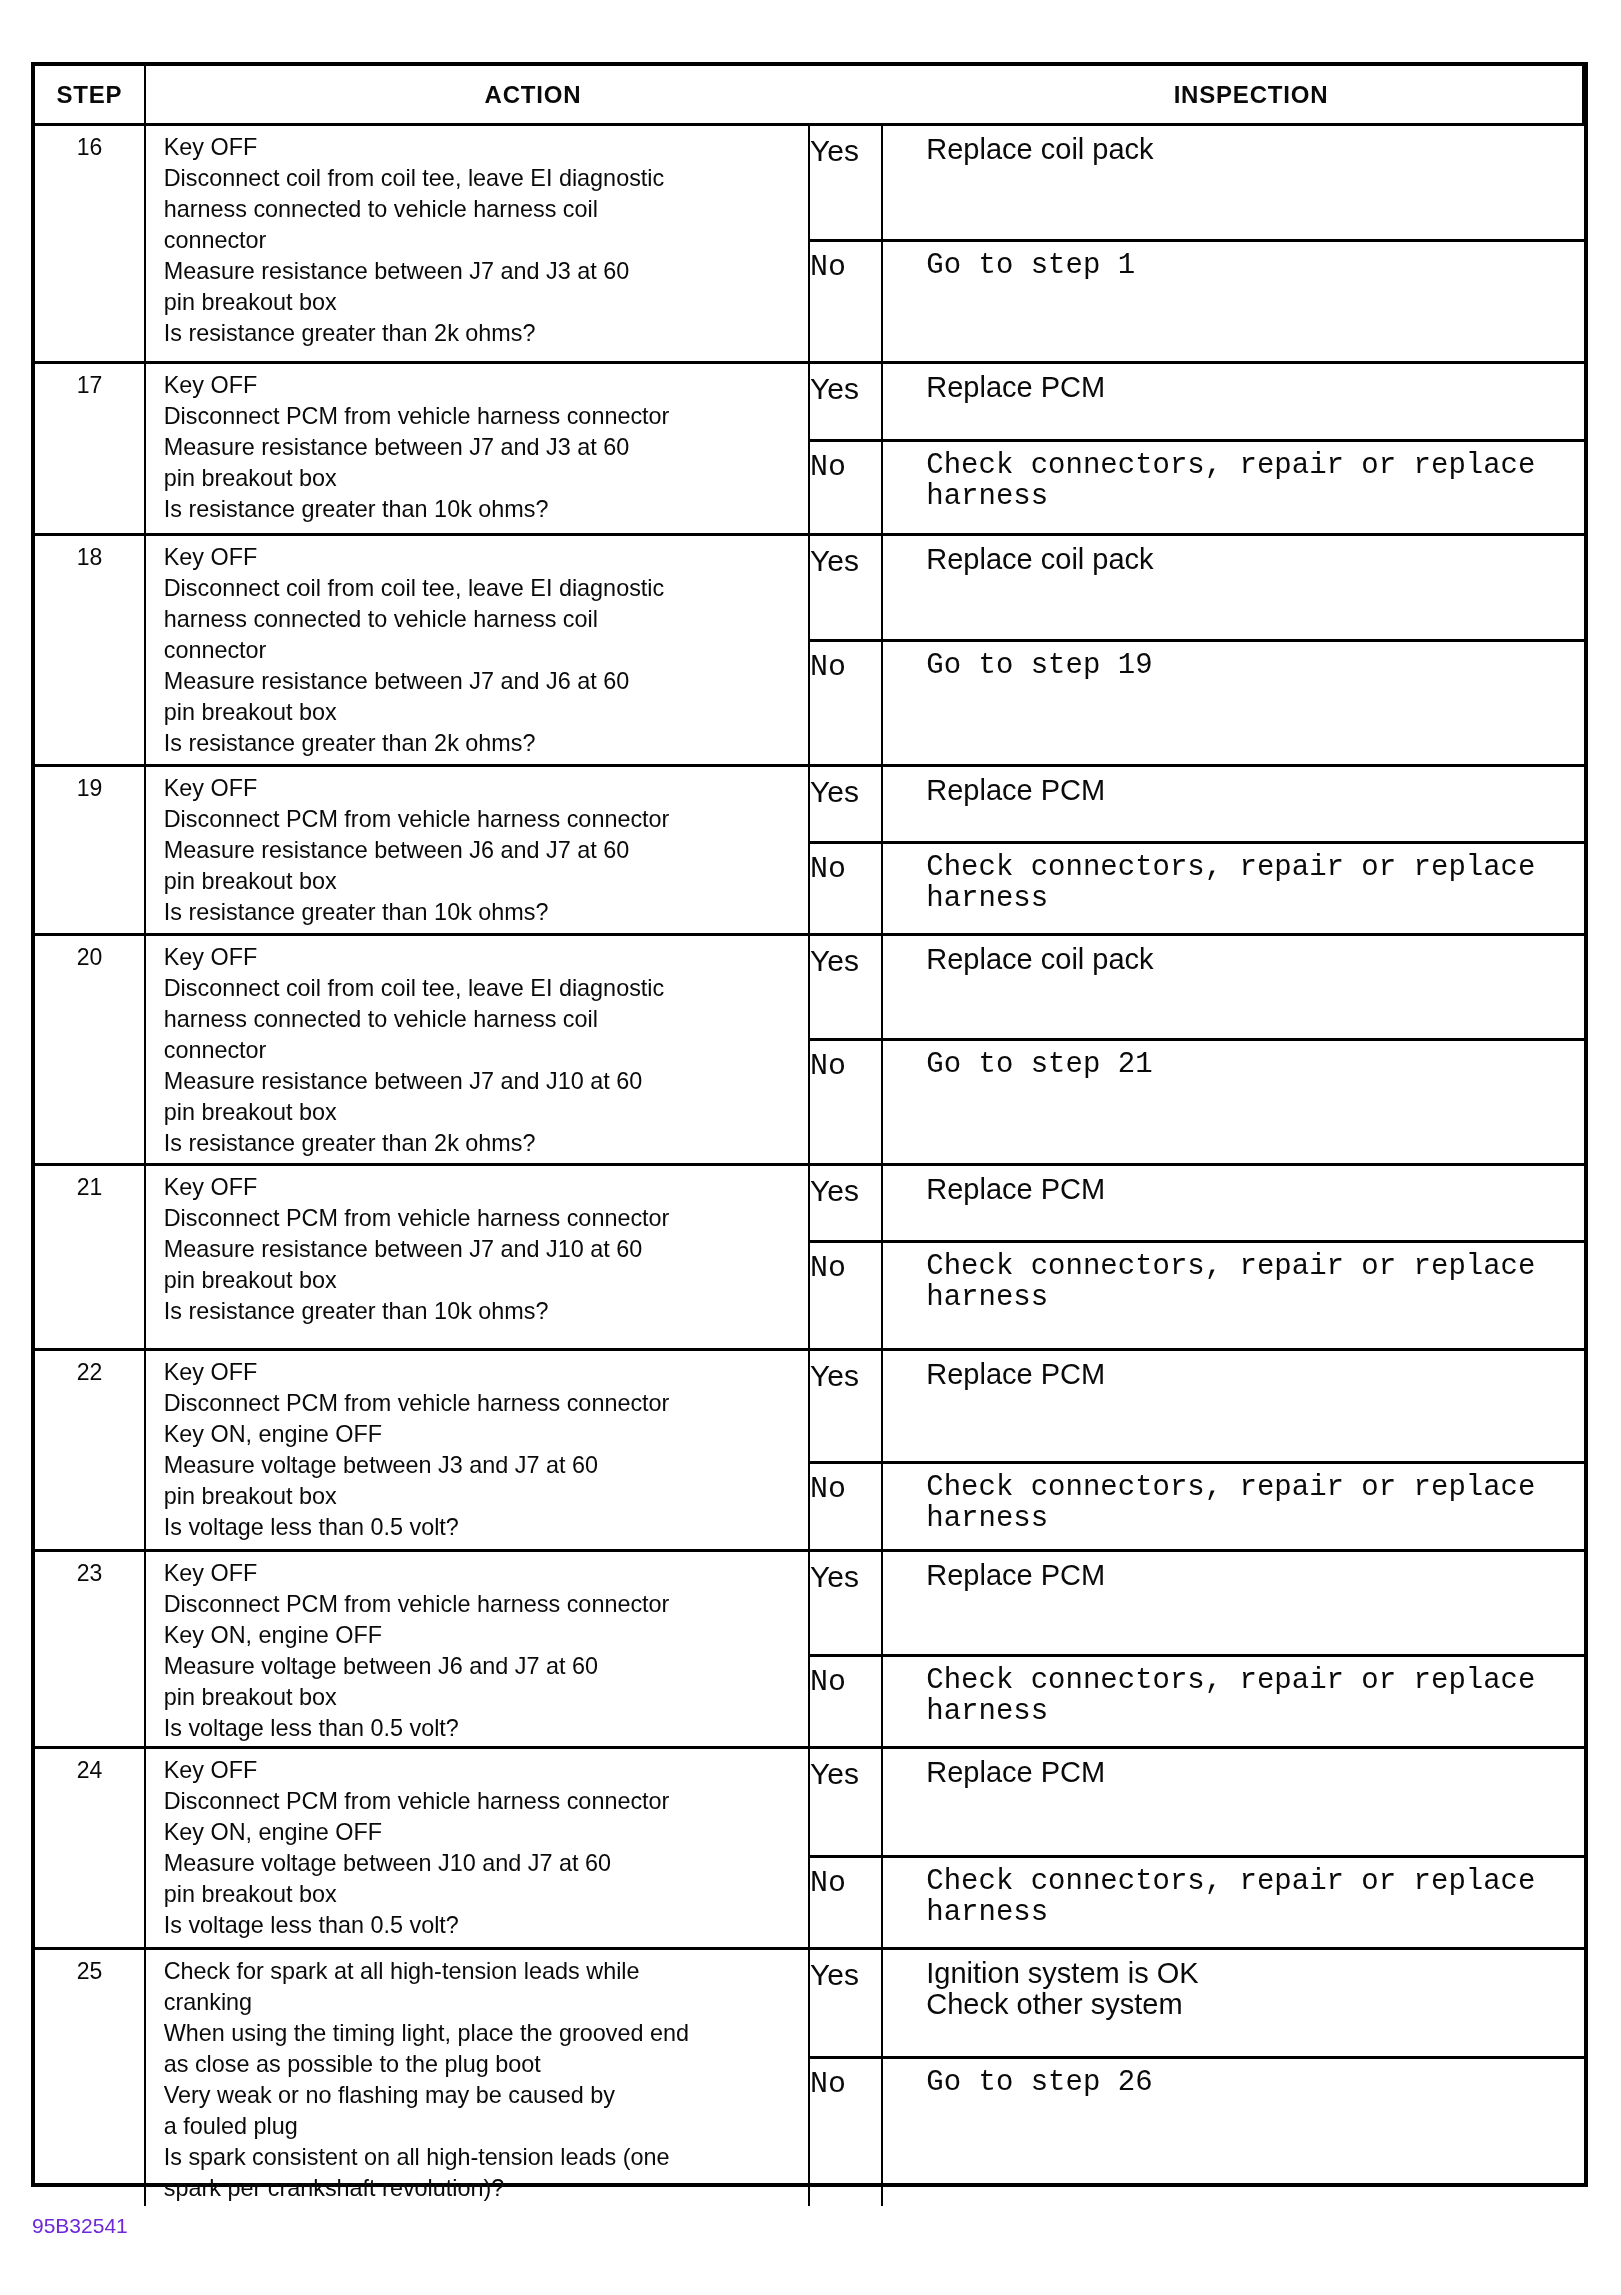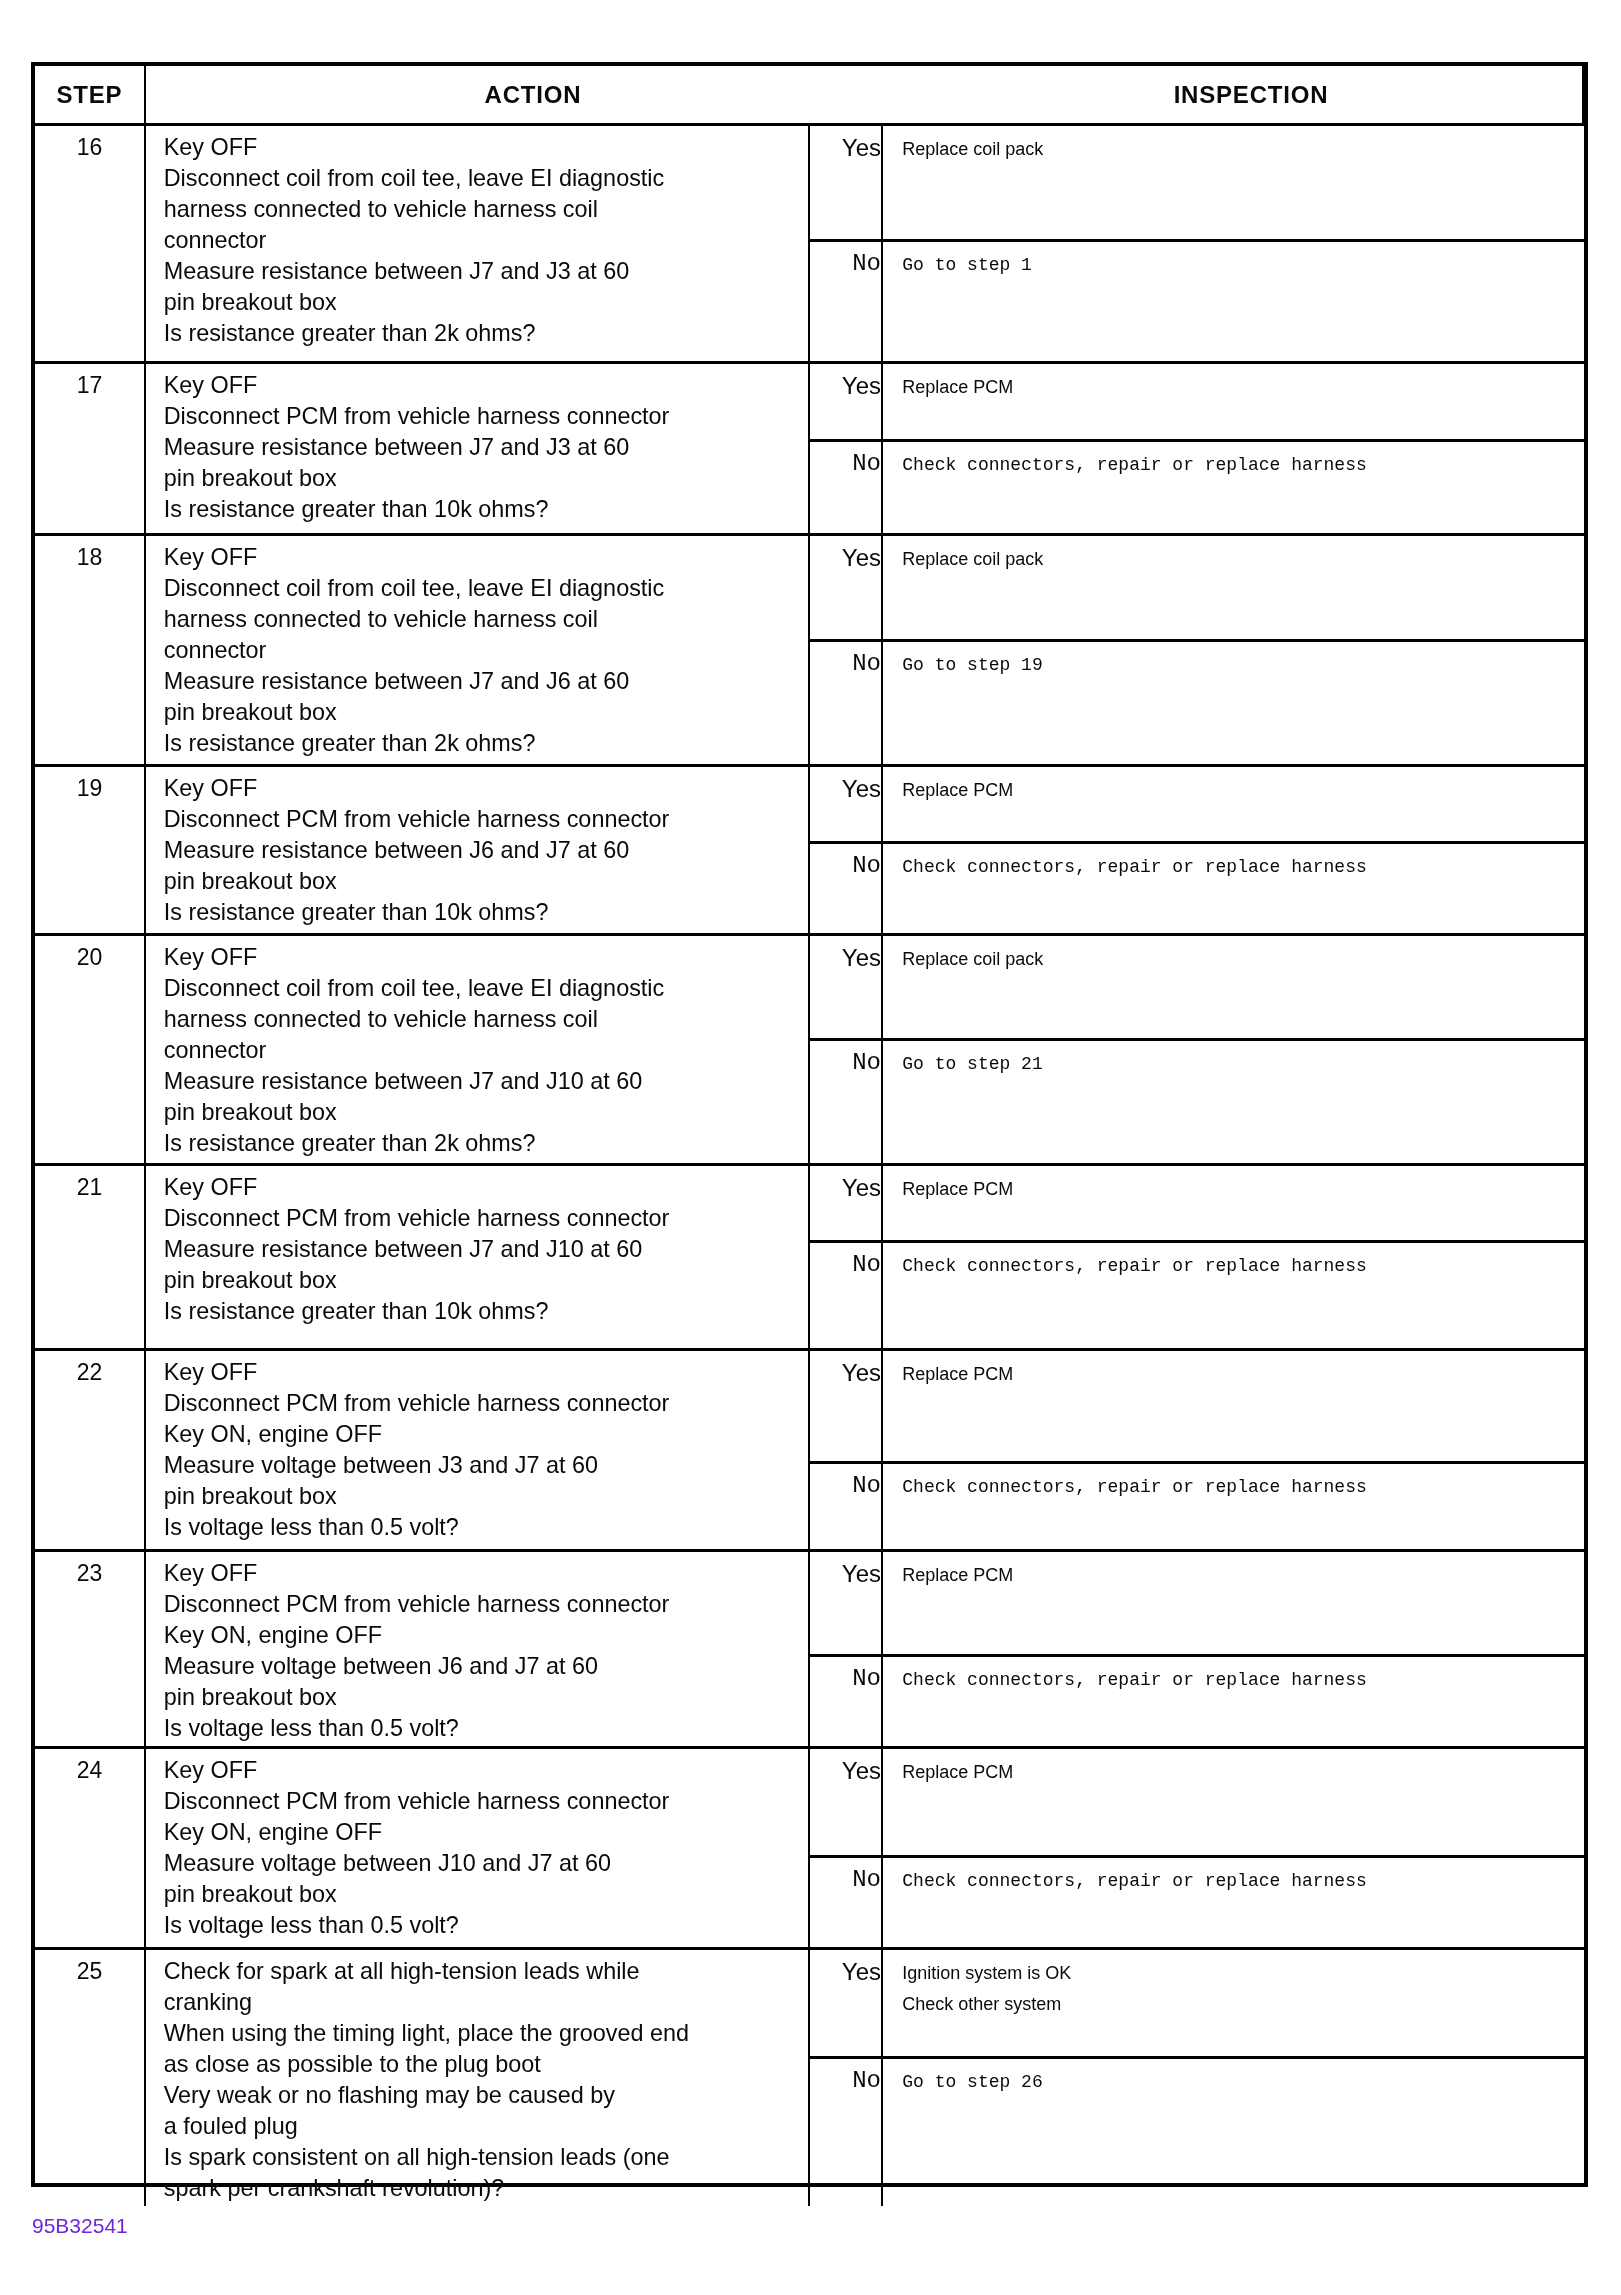--- a/index.html
+++ b/index.html
@@ -43,26 +43,27 @@
     width:664px;flex:none;border-right:2.4px solid #000;box-sizing:border-box;
     padding:6.4px 8px 0 17.7px;font-size:23.4px;line-height:31px;
     white-space:pre-line;
   }
   .act-sub{
     display:flex;flex-direction:row;box-sizing:border-box;flex:none;
   }
   .act-sub.no-sub{border-top:3.2px solid #000;flex:1 1 auto;font-family:Liberation Mono, monospace;}
   .yn-cell{
     width:73px;flex:none;border-right:2.4px solid #000;box-sizing:border-box;
-    padding-top:8px;text-align:right;font-size:24px;
+    padding-top:8px;text-align:left;font-size:30px;
   }
   .act-text{
     flex:1;box-sizing:border-box;
-    padding:8px 6.4px 0 19.3px;font-size:18px;line-height:31px;
+    padding:8px 6.4px 0 19.3px;font-size:29px;line-height:31px;
     white-space:pre-line;
+    margin-left:24px;
   }
   .footer-code{
     position:absolute;left:32px;top:2214px;
     font-size:21px;color:#6d28d9;
   }
 </style>
 </head>
 <body>
 
 <div class="page">

